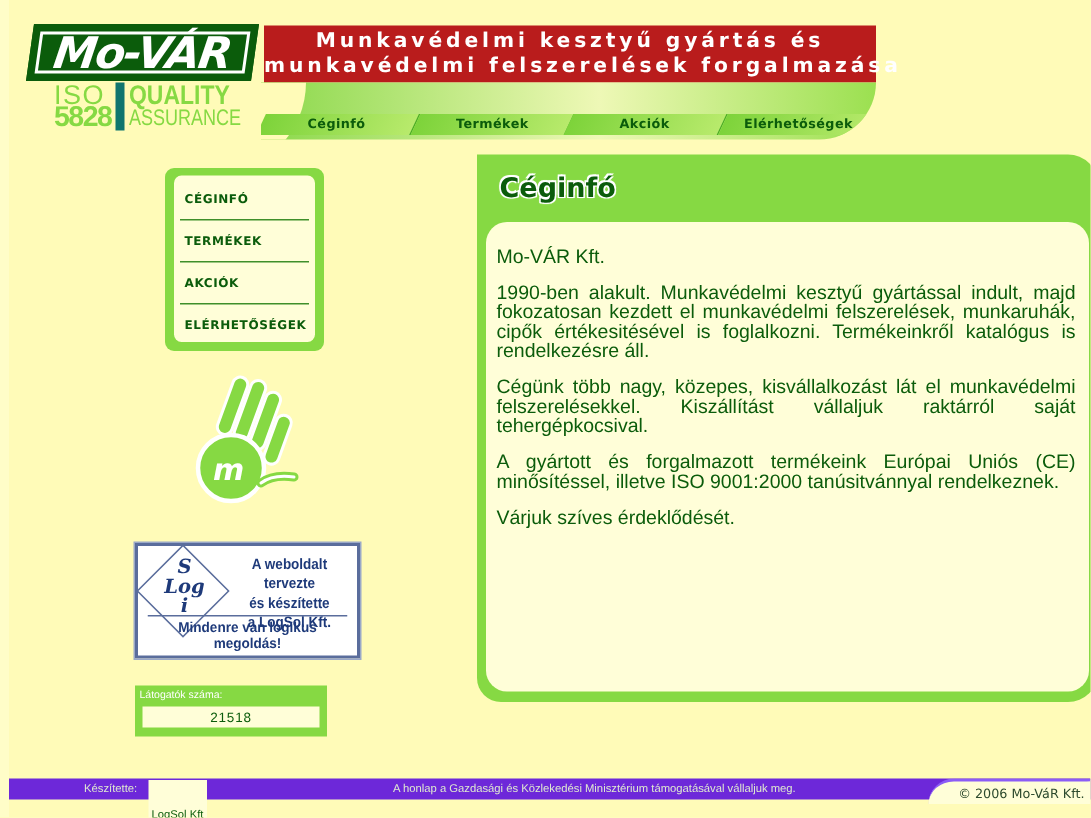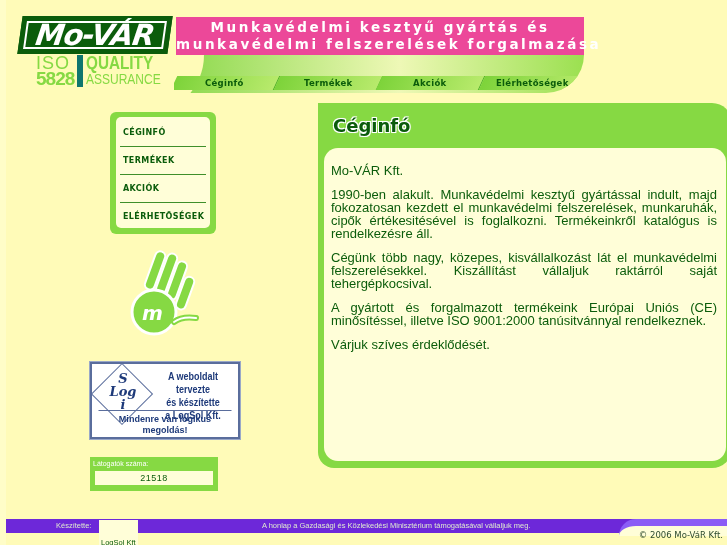--- a/index.html
+++ b/index.html
@@ -12,21 +12,21 @@
   .logo-inner { position:absolute; left:3px; top:3px; right:3px; bottom:3px; border:2px solid #fff; display:flex; align-items:center; justify-content:center; }
   .logo-text { transform:skewX(0deg); color:#fff; font-family:"DejaVu Sans", sans-serif; font-weight:bold; font-style:italic; font-size:29px; letter-spacing:-1px; line-height:1; }
   .iso { position:absolute; left:30px; top:55px; display:flex; align-items:stretch; color:#86d943; font-family:"Liberation Sans", sans-serif; }
   .iso-left { display:flex; flex-direction:column; line-height:16px; border-right:6px solid #0f766e; padding-right:3px; }
   .iso-left .a { font-size:18px; letter-spacing:1px; }
   .iso-left .b { font-size:19px; font-weight:bold; letter-spacing:-1px; }
   .iso-right { display:flex; flex-direction:column; padding-left:3px; line-height:16px; }
   .iso-right .a { font-size:18px; font-weight:bold; transform:scaleX(.85); transform-origin:left; }
   .iso-right .b { font-size:15px; transform:scaleX(.8); transform-origin:left; white-space:nowrap; }
 
-  .title-band { position:absolute; left:170px; top:17px; width:408px; height:38px; background:#ec4899; color:#fff; font-family:"DejaVu Sans", sans-serif; font-weight:bold; font-size:13.5px; letter-spacing:2.6px; text-align:center; line-height:17px; padding-top:2px; }
+  .title-band { position:absolute; left:170px; top:17px; width:408px; height:38px; background:#b91c1c; color:#fff; font-family:"DejaVu Sans", sans-serif; font-weight:bold; font-size:13.5px; letter-spacing:2.6px; text-align:center; line-height:17px; padding-top:2px; }
   .title-band div { white-space:nowrap; }
 
   .nav-band { position:absolute; left:168px; top:55px; width:410px; height:38px; background:linear-gradient(90deg,#8ad84a 0%, #eef8b6 55%, #9be050 100%); border-radius:0 0 60px 0; overflow:hidden; }
   .nav-band::before { content:""; position:absolute; left:-30px; top:0; width:60px; height:60px; background:#fffbb8; border-radius:0 0 60px 0; }
   .nav-row { position:absolute; left:0; top:21px; width:410px; height:14px; display:flex; }
   .nav-item { flex:1; display:flex; align-items:center; justify-content:center; font-family:"DejaVu Sans", sans-serif; font-weight:bold; font-size:8.5px; color:#0b5c0b; letter-spacing:.3px; background:linear-gradient(90deg,#7dd33a,#b8ea6c); border-right:1px solid #4cae24; transform:skewX(-25deg); cursor:pointer; }
   .nav-item span { transform:skewX(25deg); }
 
   
   .side-menu { position:absolute; left:104px; top:112px; width:106px; height:122px; background:#86d943; border-radius:6px; padding:5px 6px 6px 6px; }
@@ -50,21 +50,21 @@
   .panel { position:absolute; left:312px; top:103px; width:414px; height:365px; background:#86d943; border-radius:0 20px 20px 16px; }
   .panel-title { position:absolute; left:15px; top:12px; color:#0b5c0b; font-family:"DejaVu Sans", sans-serif; font-weight:bold; font-size:18px; text-shadow:0 0 2px #fff,1px 1px 0 #fff,-1px -1px 0 #fff,1px -1px 0 #fff,-1px 1px 0 #fff; }
   .panel-body { position:absolute; left:6px; top:45px; right:6px; bottom:7px; background:#fffed8; border-radius:14px 14px 14px 14px; padding:16px 9px 0 7px; }
   .panel-body p { color:#0b5c0b; font-weight:normal; font-size:13px; line-height:13px; text-align:justify; margin-bottom:11px; }
 
   
   .footer { position:absolute; left:0; top:519px; width:721px; height:14px; background:#6d28d9; font-size:7.5px; color:#dfe9d0; }
   .footer .made { position:absolute; left:50px; top:2px; }
   .footer .made-link { position:absolute; left:93px; top:1px; background:#fffed8; color:#0b5c0b; padding:17px 2px; line-height:11px; font-size:7.5px; cursor:pointer; }
   .footer .support { position:absolute; left:256px; top:2px; }
-  .footer .copy { position:absolute; right:0; top:0; width:108px; height:17px; background:#fffed8; border-radius:18px 0 0 0; color:#2d4a2d; font-family:"DejaVu Sans", sans-serif; font-size:8.5px; line-height:19px; text-align:right; padding-right:4px; border-top:7px solid #8b5cf6; }
+  .footer .copy { position:absolute; right:0; top:0; width:108px; height:17px; background:#fffed8; border-radius:18px 0 0 0; color:#2d4a2d; font-family:"DejaVu Sans", sans-serif; font-size:8.5px; line-height:19px; text-align:right; padding-right:4px; border-top:2px solid #8b5cf6; }
 </style>
 </head>
 <body>
 
 <div class="page">
 
   <div class="logo-box">
     <div class="logo-inner">
         <span class="logo-text">Mo-VÁR</span>
       </div>

